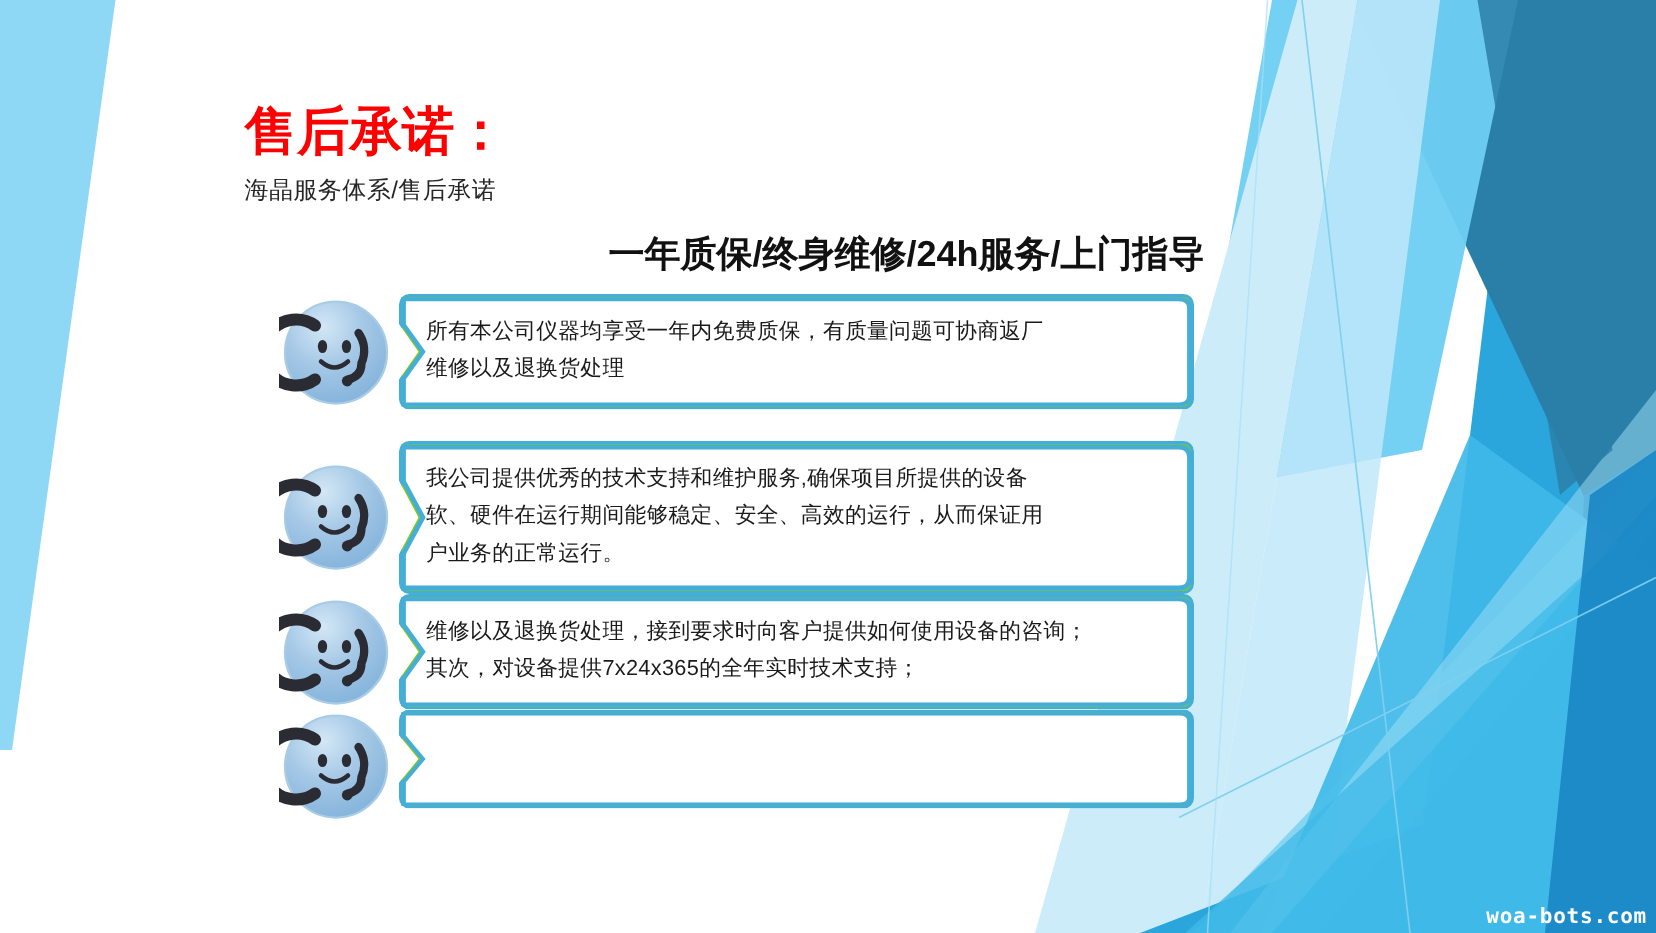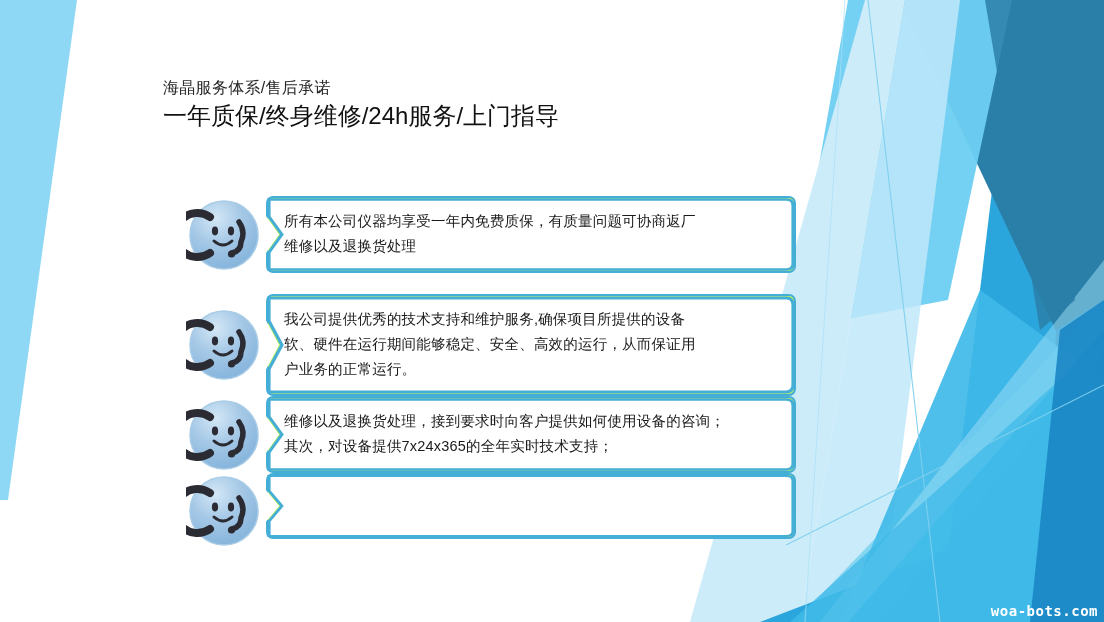--- a/index.html
+++ b/index.html
@@ -48,42 +48,43 @@
   }
   #title-breadcrumb {
     font-size: 16px;
     color: #262626;
     line-height: 27px;
     margin-top: 6px;
     letter-spacing: 0.3px;
   }
   #title-sub {
     font-size: 24px;
-    font-weight: normal;
+    font-weight: bold;
     color: #111111;
     line-height: 30px;
-    margin-top: 0;
+    margin-top: 14px;
     letter-spacing: 0px;
+    text-align: right;
   }
   
   #items {
     position: absolute;
     left: 186px; top: 196px;
     width: 610px;
     z-index: 2;
   }
   .item-row {
     position: relative;
     min-height: 76px;
   }
   .item-row.gap-a { margin-bottom: 21px; }
   .callout {
     position: relative;
     margin-left: 80px;
-    background: #bef264;
+    background: #84cc16;
     border: 2px solid #45aed6;
     border-radius: 7px;
     padding: 11px 14px 12px 16px;
     min-height: 66px;
     
     clip-path: polygon(
       0px 0px,
       100% 0px,
       100% 100%,
       0px 100%,
@@ -165,20 +166,21 @@
     <polygon points="1060,330 1104,300 1104,622 1030,622" fill="#1a86c4" opacity="0.9"></polygon>
 
     <polygon points="985,0 1020,0 1075,300 1040,330" fill="#2a7fa8" opacity="0.85"></polygon>
 
     <line x1="868" y1="0" x2="940" y2="622" stroke="#7fd0ef" stroke-width="1.1" opacity="0.95"></line>
     <line x1="786" y1="545" x2="1104" y2="385" stroke="#7fd0ef" stroke-width="1.1" opacity="0.95"></line>
     <line x1="845" y1="0" x2="805" y2="622" stroke="#a8e0f6" stroke-width="1" opacity="0.7"></line>
   </svg>
 
   <div id="header">
+    <div id="title-main">售后承诺：</div>
     <div id="title-breadcrumb">海晶服务体系/售后承诺</div>
     <div id="title-sub">一年质保/终身维修/24h服务/上门指导</div>
   </div>
 
   <div id="items">
 
     <div class="item-row gap-a">
       <svg class="avatar" viewBox="0 0 76 76" width="76" height="76">
         <defs>
           <radialGradient id="av1" cx="38%" cy="25%" r="85%">

